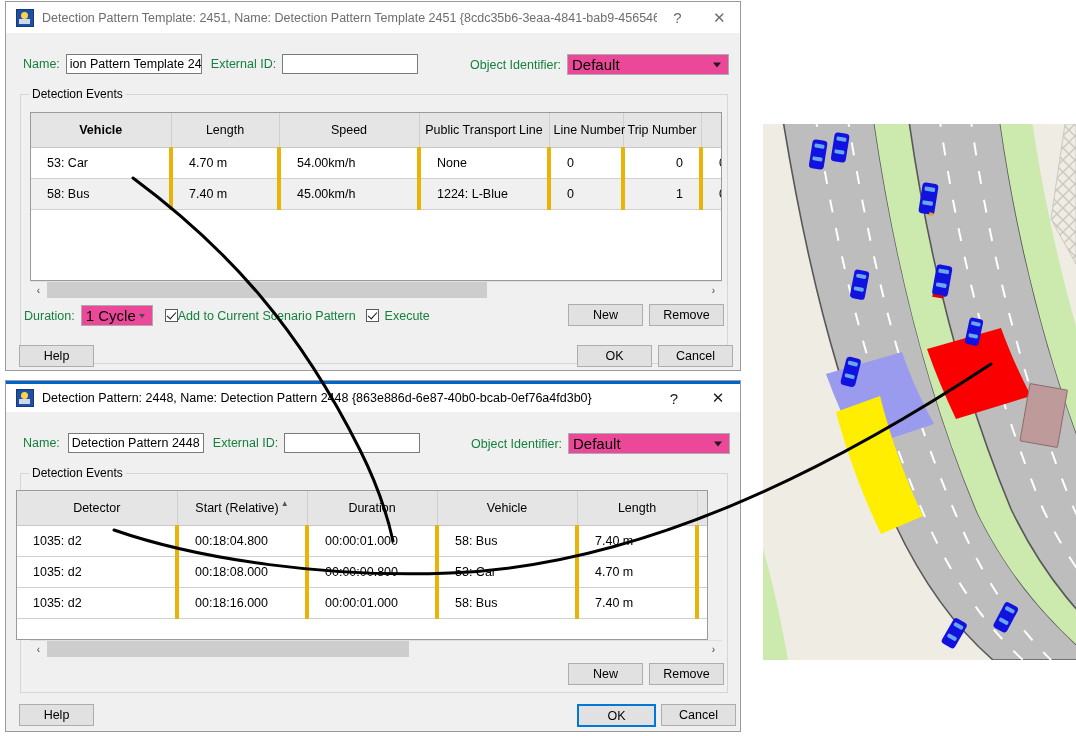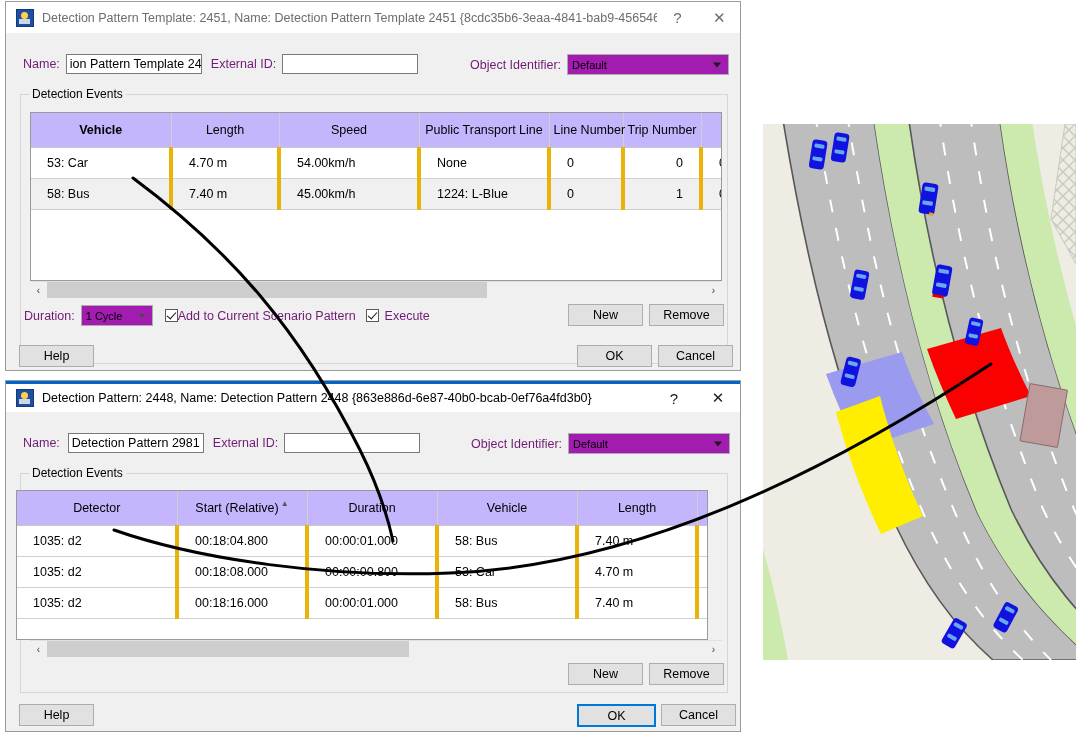--- a/index.html
+++ b/index.html
@@ -18,44 +18,44 @@
   .tb-icon:before{content:"";position:absolute;left:4px;top:2px;width:7px;height:7px;border-radius:50%;background:#ffd24a;}
   .tb-icon:after{content:"";position:absolute;left:2px;bottom:2px;width:11px;height:5px;background:#cfd8e8;}
   .tb-title{flex:1 1 auto;white-space:nowrap;overflow:hidden;font-size:12.5px;}
   .tb-title.inactive{color:#6d6d6d;}
   .tb-btn{width:44px;height:30px;display:flex;align-items:center;justify-content:center;font-size:15px;color:#1a1a1a;}
   .tb-btn.inactive{color:#6d6d6d;}
 
   .body{position:absolute;left:0;right:0;top:31px;bottom:0;background:#f0f0f0;}
 
   .row{display:flex;align-items:center;}
-  .lbl{font-size:12.5px;color:#701a75;}
+  .lbl{font-size:12.5px;color:#15803d;}
   .tfield{background:#fff;border:1px solid #7a7a7a;height:20px;box-sizing:border-box;
           display:flex;align-items:center;padding:0 3px;font-size:12.5px;overflow:hidden;white-space:nowrap;}
-  .combo{background:#a21caf;border:1px solid #acacac;height:21px;box-sizing:border-box;
-         display:flex;align-items:center;padding:0 4px;font-size:11px;position:relative;}
+  .combo{background:#ec4899;border:1px solid #acacac;height:21px;box-sizing:border-box;
+         display:flex;align-items:center;padding:0 4px;font-size:15px;position:relative;}
   .combo .arw{position:absolute;right:7px;top:50%;transform:translateY(-50%);
               width:0;height:0;border-left:4px solid transparent;border-right:4px solid transparent;border-top:5px solid #1b1b1b;}
   .combo.small .arw{border-top-color:#4a4a4a;border-left-width:3.5px;border-right-width:3.5px;border-top-width:4.5px;}
 
   .groupbox{position:absolute;border:1px solid #d5d5d5;box-sizing:border-box;}
   .group-title{position:absolute;top:-8px;left:8px;background:#f0f0f0;padding:0 3px;font-size:12px;}
 
   .btn{background:#e1e1e1;border:1px solid #adadad;box-sizing:border-box;
        display:flex;align-items:center;justify-content:center;font-size:12.5px;color:#000;}
   .btn.focus{border:2px solid #0078d7;background:#e1e1e1;}
 
   .chk{width:13px;height:13px;border:1px solid #5a5a5a;background:#fff;box-sizing:border-box;position:relative;flex:0 0 auto;}
   .chk.on:after{content:"";position:absolute;left:3px;top:0px;width:4px;height:8px;border:solid #111;border-width:0 1.6px 1.6px 0;transform:rotate(42deg);}
 
   
   .tablewrap{position:absolute;background:#fff;border:1px solid #9a9a9a;box-sizing:border-box;overflow:hidden;}
   table.grid{border-collapse:collapse;table-layout:fixed;font-size:12.5px;}
   table.grid th{font-weight:normal;height:34px;border-right:1px solid #d0d0d0;border-bottom:1px solid #c8c8c8;
-                background:#c4b5fd;text-align:center;padding:0 4px;white-space:nowrap;}
+                background:#e5e5e5;text-align:center;padding:0 4px;white-space:nowrap;}
   table.grid th.sorted{font-weight:bold;}
   table.grid td{height:30px;border-right:4px solid #eab308;border-bottom:1px solid #d0d0d0;
                 padding:0 16px;white-space:nowrap;overflow:hidden;}
   table.grid tr.sel td{background:#f0f0f0;}
   td.r{text-align:right;}
   .sortmark{font-size:8px;position:relative;top:-6px;margin-left:2px;color:#555;}
 
   
   .hscroll{position:absolute;height:17px;background:#f0f0f0;border-top:1px solid #e0e0e0;display:flex;align-items:stretch;box-sizing:border-box;}
   .hscroll .arrow{width:17px;display:flex;align-items:center;justify-content:center;font-size:10px;color:#3c3c3c;background:#f0f0f0;}
@@ -292,21 +292,21 @@
     <div class="tb-title">Detection Pattern: 2448, Name: Detection Pattern 2448 {863e886d-6e87-40b0-bcab-0ef76a4fd3b0}</div>
     <div class="tb-btn">?</div>
     <div class="tb-btn">✕</div>
   </div>
 
   <div class="body">
 
     <div class="row" style="position:absolute;left:17px;top:21px;">
       <span class="lbl">Name:</span>
       <span style="display:inline-block;width:2px"></span>
-      <div class="tfield" style="width:136px;margin-left:6px;">Detection Pattern 2981</div>
+      <div class="tfield" style="width:136px;margin-left:6px;">Detection Pattern 2448</div>
       <span class="lbl" style="margin-left:9px;">External ID:</span>
       <div class="tfield" style="width:136px;margin-left:6px;"></div>
     </div>
     <div class="row" style="position:absolute;left:465px;top:21px;">
       <span class="lbl">Object Identifier:</span>
       <div class="combo" style="width:162px;margin-left:6px;">
         <span>Default</span>
         <span class="arw"></span>
       </div>
     </div>

